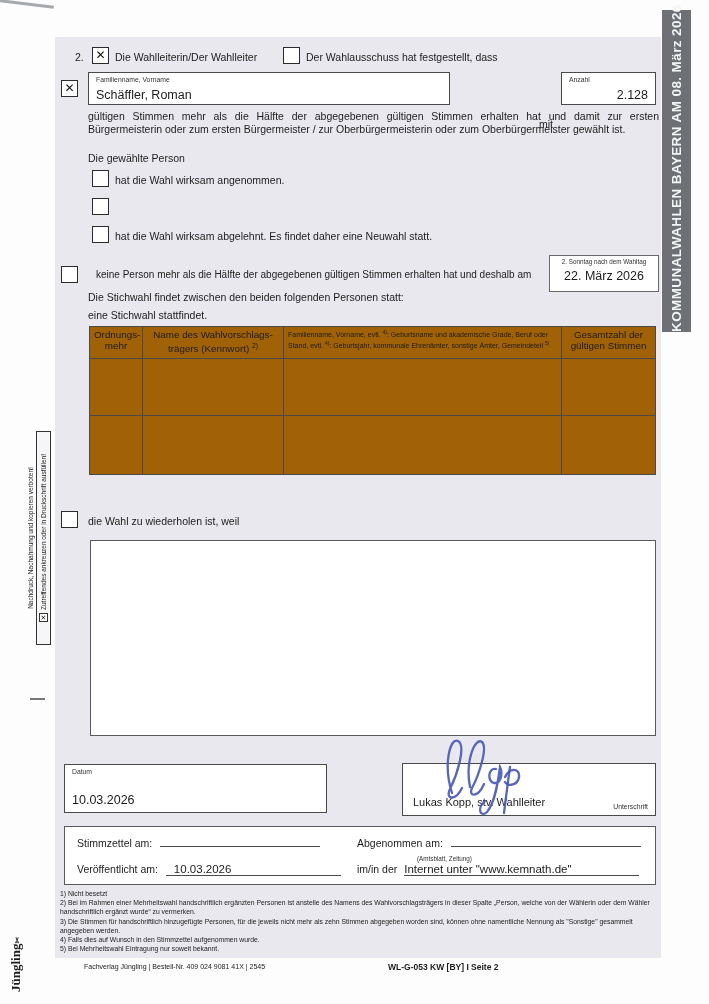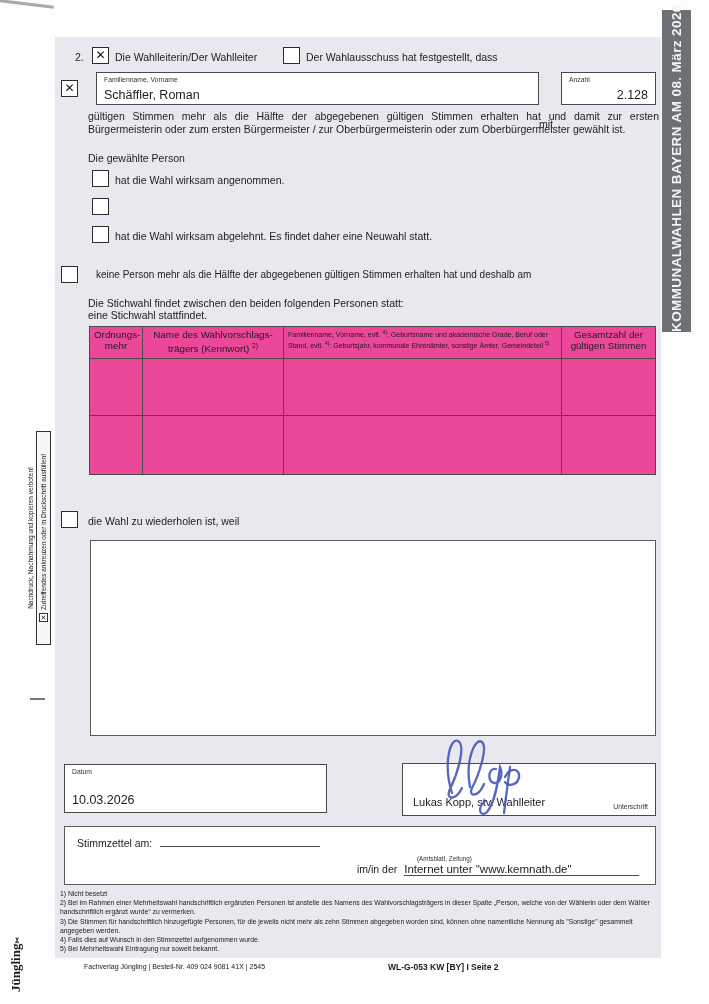--- a/index.html
+++ b/index.html
@@ -8,21 +8,21 @@
   .abs { position:absolute; }
   .tint { background:#e9e8ee; }
   .txt { font-size:10.5px; line-height:13px; color:#1c1c1c; }
   .small-label { font-size:6.8px; color:#333; }
   .cb { width:17px; height:17px; background:#fff; border:1.5px solid #2c2c2c; text-align:center;
         font-size:12px; line-height:14px; font-weight:600; color:#111; }
   .whitebox { background:#fff; border:1px solid #4a4a4a; }
   .vwrap { position:absolute; }
   .vtext { transform-origin:top left; white-space:nowrap; }
   .uline { border-bottom:1px solid #4a4a4a; display:inline-block; }
-  table.st { border-collapse:collapse; table-layout:fixed; width:566px; background:#ec4899; }
+  table.st { border-collapse:collapse; table-layout:fixed; width:566px; background:#a16207; }
   table.st th, table.st td { border:1px solid #4a4a4a; vertical-align:top; padding:2px 4px; }
   table.st th { font-weight:400; }
   .thc { font-size:9.8px; line-height:11px; text-align:center; padding-top:2px; }
   .thl { font-size:7px; line-height:8.6px; text-align:left; }
   sup { font-size:70%; vertical-align:super; }
   .banner { background:#6d7175; color:#f4f4f4; font-weight:700; font-size:13.5px; letter-spacing:.4px;
             text-align:center; }
   .fn { font-size:6.8px; line-height:9.2px; color:#222; }
   .sig-ink { stroke:#4657b8; fill:none; stroke-width:2.3; stroke-linecap:round; opacity:.9; }
   .mini-box { display:inline-block; border:1px solid #333; width:9px; height:9px; font-size:7px;
@@ -50,21 +50,21 @@
 
   <div class="abs" style="left:30px; top:698px; width:15px; height:2px; background:#777;"></div>
 
   <div class="abs txt" style="left:75px; top:51px; font-weight:400;">2.</div>
   <div class="abs cb" style="left:92px; top:47px;">✕</div>
   <div class="abs txt" style="left:115px; top:51px;">Die Wahlleiterin/Der Wahlleiter</div>
   <div class="abs cb" style="left:283px; top:47px;"></div>
   <div class="abs txt" style="left:306px; top:51px;">Der Wahlausschuss hat festgestellt, dass</div>
 
   <div class="abs cb" style="left:61px; top:80px;">✕</div>
-  <div class="abs whitebox" style="left:88px; top:72px; width:443px; height:33px;margin-left:8px;">
+  <div class="abs whitebox" style="left:88px; top:72px; width:362px; height:33px;">
     <div class="small-label" style="position:absolute; left:7px; top:3px;">Familienname, Vorname</div>
     <div style="position:absolute; left:7px; top:15px; font-size:12.5px;">Schäffler, Roman</div>
   </div>
   <div class="abs txt" style="left:539px; top:90px;margin-top:28px;">mit</div>
   <div class="abs whitebox" style="left:561px; top:72px; width:95px; height:33px;">
     <div class="small-label" style="position:absolute; left:7px; top:3px;">Anzahl</div>
     <div style="position:absolute; right:7px; top:15px; font-size:12.5px;text-align:center;">2.128</div>
   </div>
 
   <div class="abs txt" style="left:88px; top:110px; width:571px; text-align:justify;">gültigen Stimmen mehr als die Hälfte der abgegebenen gültigen Stimmen erhalten hat und damit zur ersten Bürgermeisterin oder zum ersten Bürgermeister / zur Oberbürgermeisterin oder zum Oberbürgermeister gewählt ist.</div>
@@ -72,22 +72,26 @@
   <div class="abs txt" style="left:88px; top:152px;">Die gewählte Person</div>
   <div class="abs cb" style="left:92px; top:170px;"></div>
   <div class="abs txt" style="left:115px; top:174px;">hat die Wahl wirksam angenommen.</div>
   <div class="abs cb" style="left:92px; top:198px;"></div>
   <div class="abs cb" style="left:92px; top:226px;"></div>
   <div class="abs txt" style="left:115px; top:230px;">hat die Wahl wirksam abgelehnt. Es findet daher eine Neuwahl statt.</div>
 
   <div class="abs cb" style="left:61px; top:266px;"></div>
   <div class="abs" style="left:96px; top:268px; width:470px; font-size:10px; line-height:13.5px; white-space:nowrap;">keine Person mehr als die Hälfte der abgegebenen gültigen Stimmen erhalten hat und deshalb am</div>
   <div class="abs txt" style="left:88px; top:281px;margin-top:28px;">eine Stichwahl stattfindet.</div>
+  <div class="abs whitebox" style="left:549px; top:255px; width:110px; height:37px; border-color:#6a6a6a;">
+    <div class="small-label" style="position:absolute; left:0; right:0; top:2px; text-align:center; font-size:6.3px;">2. Sonntag nach dem Wahltag</div>
+    <div style="position:absolute; left:0; right:0; top:13px; text-align:center; font-size:12.5px; border-top:0;">22. März 2026</div>
+  </div>
 
-  <div class="abs txt" style="left:88px; top:297px;">Die Stichwahl findet zwischen den beiden folgenden Personen statt:</div>
+  <div class="abs txt" style="left:88px; top:291px;">Die Stichwahl findet zwischen den beiden folgenden Personen statt:</div>
 
   <table class="st abs" style="left:89px; top:326px;">
     <colgroup>
         <col style="width:53px">
         <col style="width:141px">
         <col style="width:278px">
         <col style="width:94px">
       </colgroup>
     <tbody>
         <tr style="height:32px;">
@@ -130,20 +134,28 @@
     <path class="sig-ink" d="M68 42 C60 40 59 55 66 56 C73 57 75 46 72 40 C70 55 67 76 59 85 C53 91 48 82 57 74"></path>
     <path class="sig-ink" d="M82 40 C80 54 78 70 76 86"></path>
     <path class="sig-ink" d="M77 50 C82 40 92 41 91 50 C90 58 80 60 77 55"></path>
   </svg>
 
   <div class="abs whitebox" style="left:64px; top:826px; width:592px; height:59px; border-color:#5a5a5a;">
     <div style="position:absolute; left:12px; top:10px; width:275px; font-size:10.5px;">
       <span>Stimmzettel am:</span>
       <span class="uline" style="width:160px; margin-left:5px;"></span>
     </div>
+    <div style="position:absolute; left:292px; top:10px; width:290px; font-size:10.5px;">
+      <span>Abgenommen am:</span>
+      <span class="uline" style="width:190px; margin-left:5px;"></span>
+    </div>
+    <div style="position:absolute; left:12px; top:36px; width:275px; font-size:10.5px;">
+      <span>Veröffentlicht am:</span>
+      <span class="uline" style="width:175px; margin-left:5px; font-size:11.5px; padding-left:8px;">10.03.2026</span>
+    </div>
     <div class="small-label" style="position:absolute; left:352px; top:28px; font-size:6.3px;">(Amtsblatt, Zeitung)</div>
     <div style="position:absolute; left:292px; top:36px; width:295px; font-size:10.5px;">
       <span>im/in der</span>
       <span class="uline" style="width:235px; margin-left:4px; font-size:11.5px;">Internet unter "www.kemnath.de"</span>
     </div>
   </div>
 
   <div class="abs" style="left:60px; top:889px; width:600px;">
     <div class="fn">1) Nicht besetzt</div>
     <div class="fn">2) Bei im Rahmen einer Mehrheitswahl handschriftlich ergänzten Personen ist anstelle des Namens des Wahlvorschlagsträgers in dieser Spalte „Person, welche von der Wählerin oder dem Wähler handschriftlich ergänzt wurde“ zu vermerken.</div>

